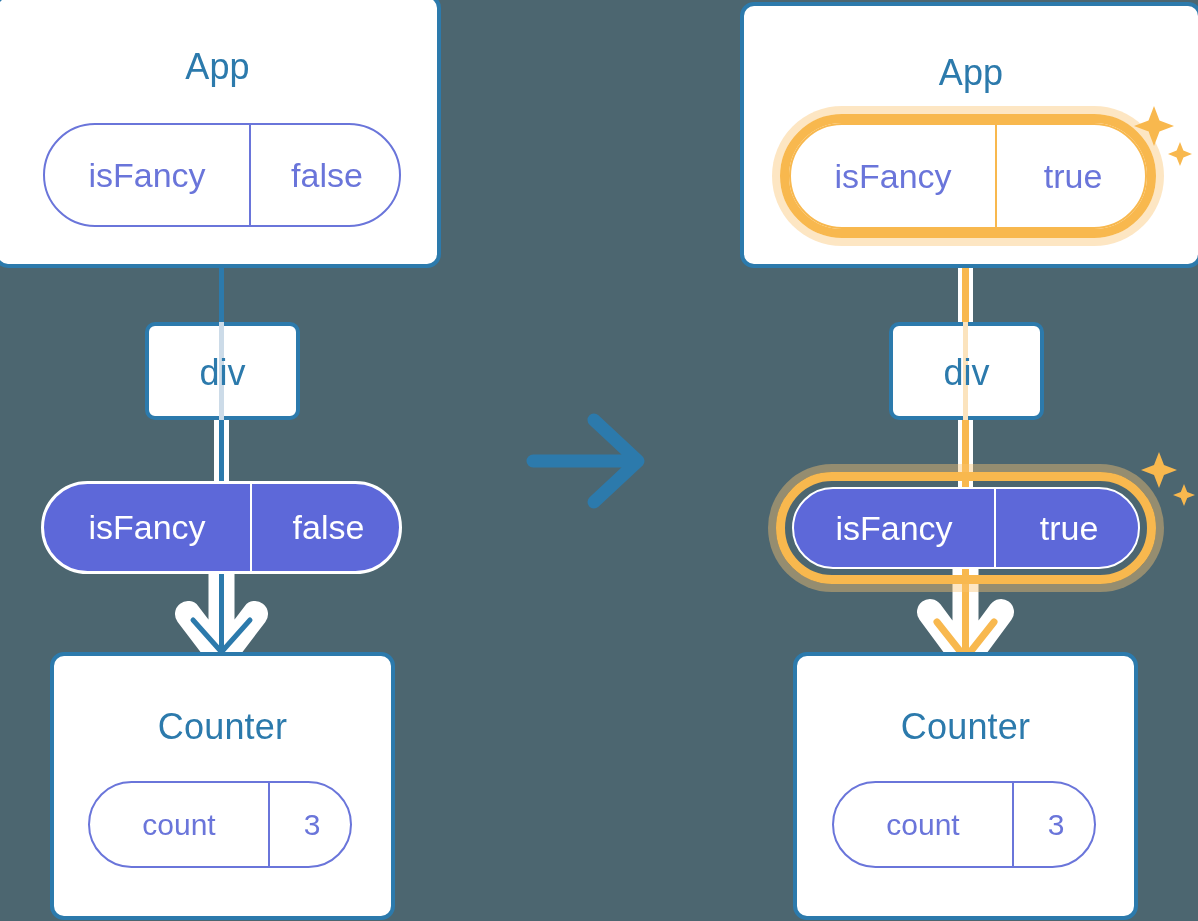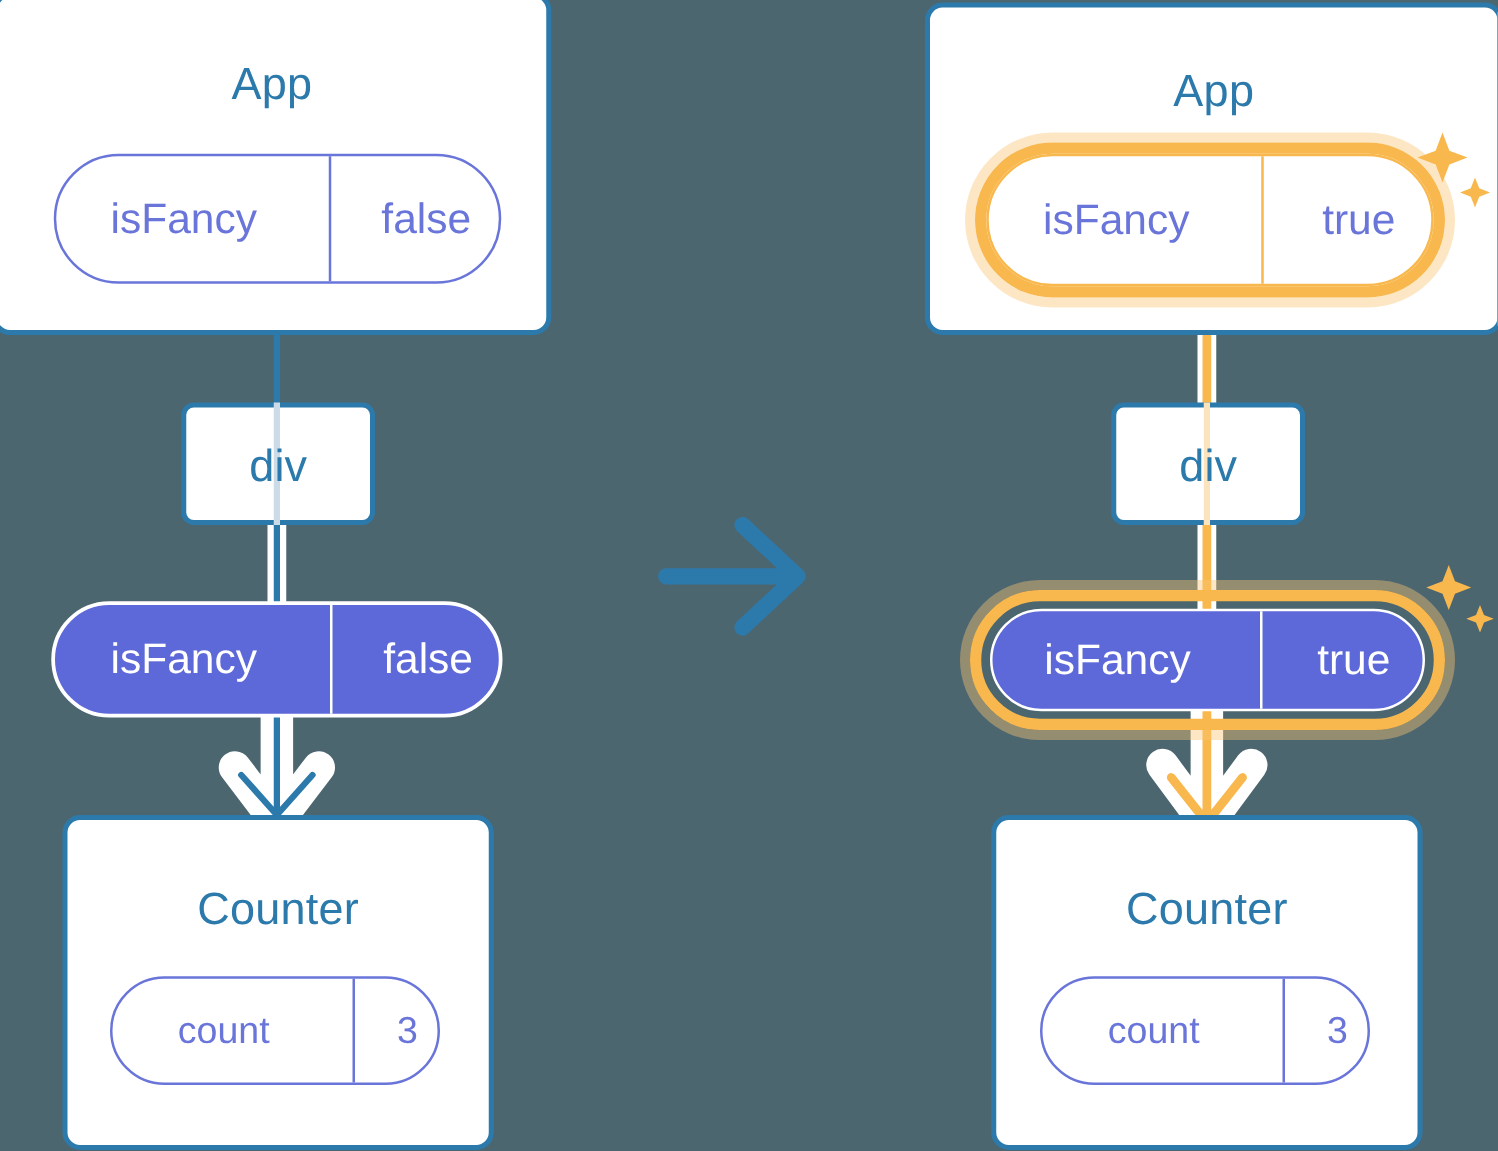--- a/index.html
+++ b/index.html
@@ -36,21 +36,21 @@
     align-items:stretch;
     border-radius:999px;
     z-index:7;
   }
   .pill .seg{
     display:flex;align-items:center;justify-content:center;
     box-sizing:border-box;
     white-space:nowrap;
   }
   .pill .seg.key{flex:0 0 auto;}
-  .pill .seg.val{flex:0 0 auto;margin-left:14px;}
+  .pill .seg.val{flex:0 0 auto;}
 
   
   .pill.outline{
     background:#ffffff;
     border:2px solid #6a75da;
   }
   .pill.outline .seg{color:#6a75da;font-size:34px;}
   .pill.outline .seg.val{border-left:2px solid #6a75da;}
 
   

